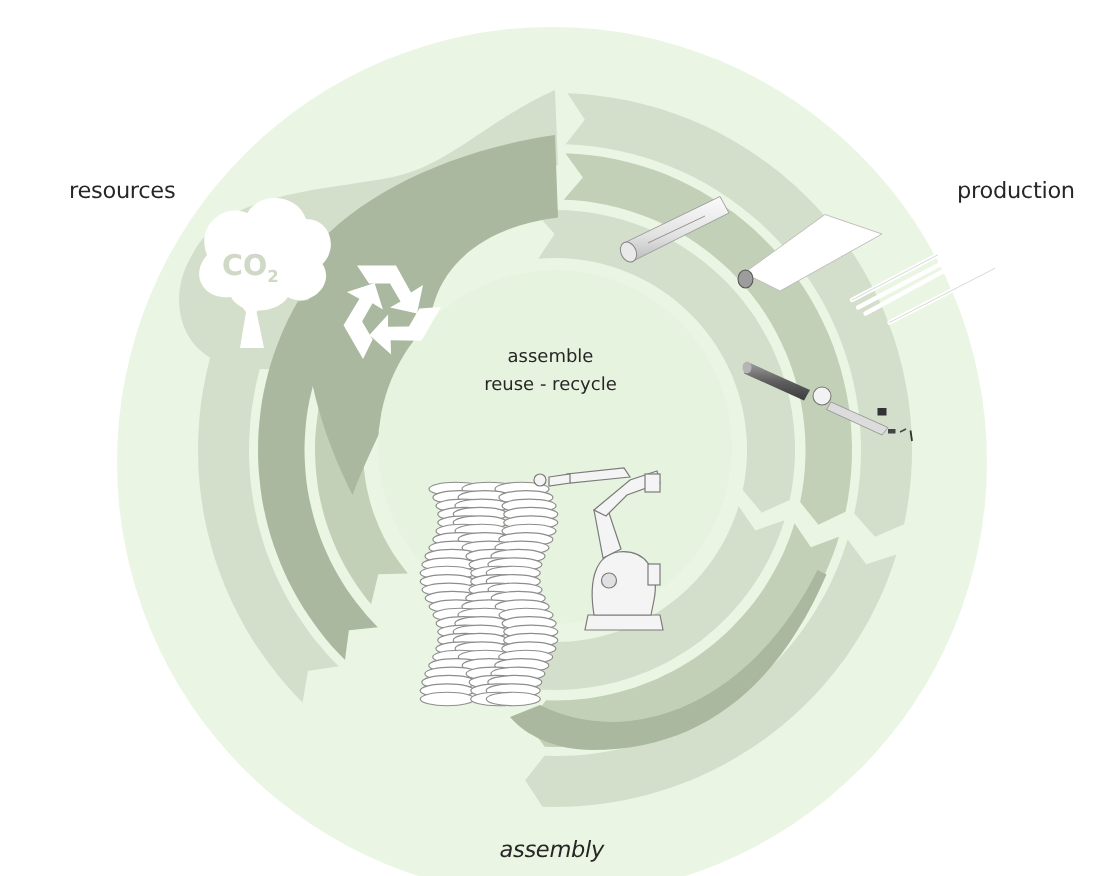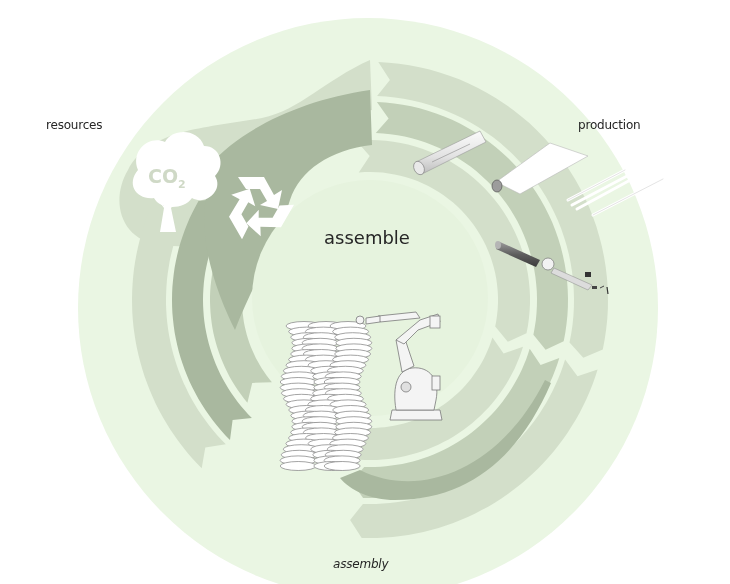--- a/index.html
+++ b/index.html
@@ -1,25 +1,25 @@
 <!DOCTYPE html>
 <html><head>
 <meta charset="utf-8">
 <style>
   html, body { margin: 0; padding: 0; background: #ffffff; }
   body { width: 730px; height: 584px; overflow: hidden; position: relative;
          font-family: "DejaVu Sans", sans-serif; }
   #stage { position: absolute; left: 0; top: 0; width: 730px; height: 584px; }
-  .label { position: absolute; font-size: 12px; color: #262626; white-space: nowrap;
+  .label { position: absolute; font-size: 15px; color: #262626; white-space: nowrap;
            font-family: "DejaVu Sans", sans-serif; letter-spacing: -0.2px; }
   #lbl-resources { left: 46px; top: 118px; }
-  #lbl-production { left: 578px; top: 118px; }
+  #lbl-production { left: 638px; top: 118px; }
   #lbl-assembly { left: 333px; top: 557px; font-style: italic; }
   #center-text { position: absolute; left: 292px; top: 228px; width: 150px;
-                 text-align: center; font-size: 18px; line-height: 19px; color: #262626; }
+                 text-align: center; font-size: 12px; line-height: 19px; color: #262626; }
   #center-text div { white-space: nowrap; }
 </style>
 </head>
 <body>
 
 <div id="stage">
   <svg id="svg" width="730" height="584" viewBox="0 0 730 584">
     <defs>
       <filter id="soft" x="-10%" y="-10%" width="120%" height="120%">
         <feGaussianBlur stdDeviation="0.6"></feGaussianBlur>
@@ -204,14 +204,15 @@
     </g>
 
   </svg>
 
   <div class="label" id="lbl-resources">resources</div>
   <div class="label" id="lbl-production">production</div>
   <div class="label" id="lbl-assembly">assembly</div>
 
   <div id="center-text">
     <div>assemble</div>
+    <div>reuse - recycle</div>
   </div>
 </div>
 
 </body></html>

